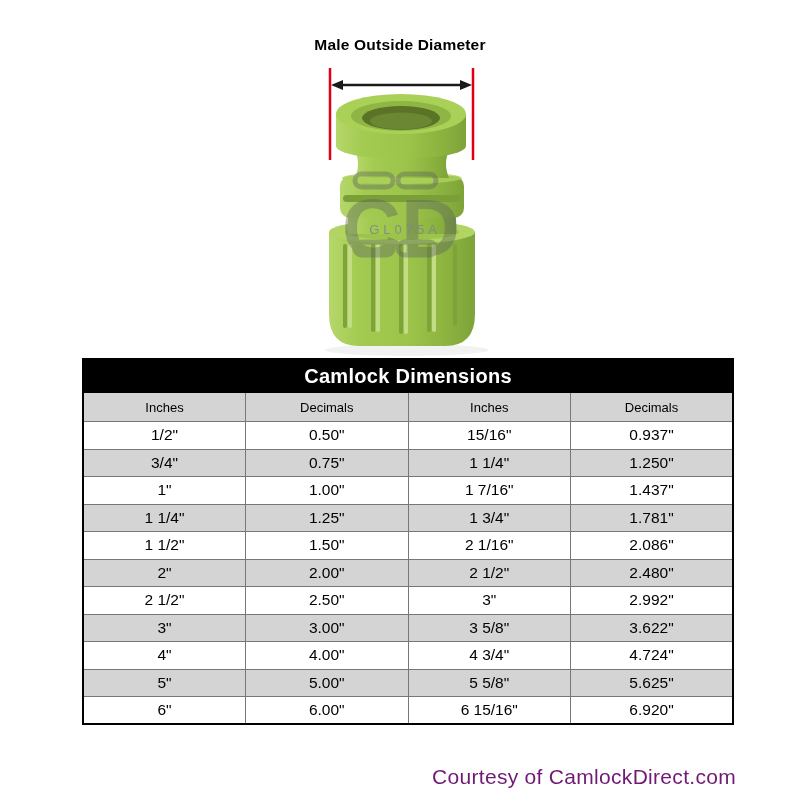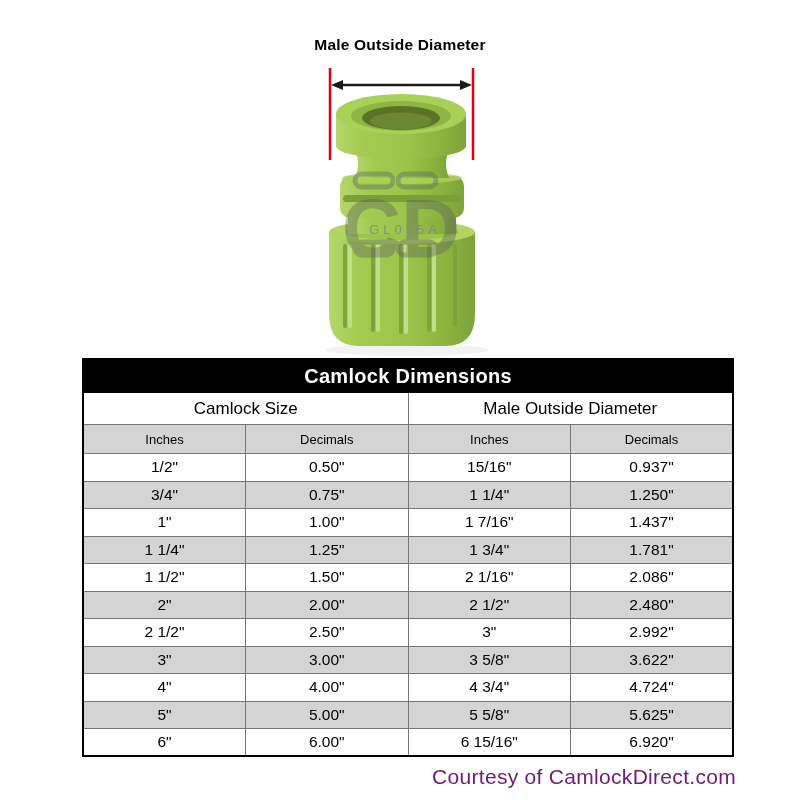--- a/index.html
+++ b/index.html
@@ -112,24 +112,20 @@
 
     <text x="110" y="160" font-size="13" letter-spacing="4" text-anchor="middle" font-family="Liberation Sans, sans-serif" fill="#80858c" opacity="0.85">GL075A</text>
   </g>
 </svg>
 
 <table class="dim-table">
   <thead>
     <tr class="title-row">
       <th colspan="4">Camlock Dimensions</th>
     </tr>
-    <tr class="group-row">
-      <th colspan="2">Camlock Size</th>
-      <th colspan="2">Male Outside Diameter</th>
-    </tr>
     <tr class="colhead-row">
       <th>Inches</th>
       <th>Decimals</th>
       <th>Inches</th>
       <th>Decimals</th>
     </tr>
   </thead>
   <tbody>
       <tr>
         <td>1/2"</td>

